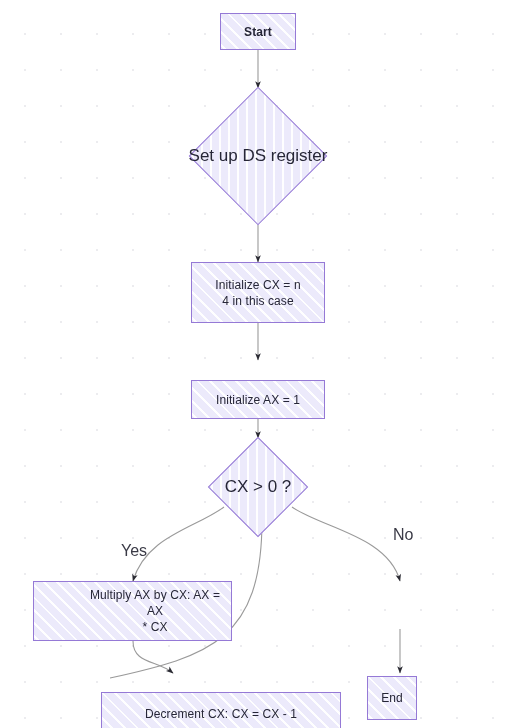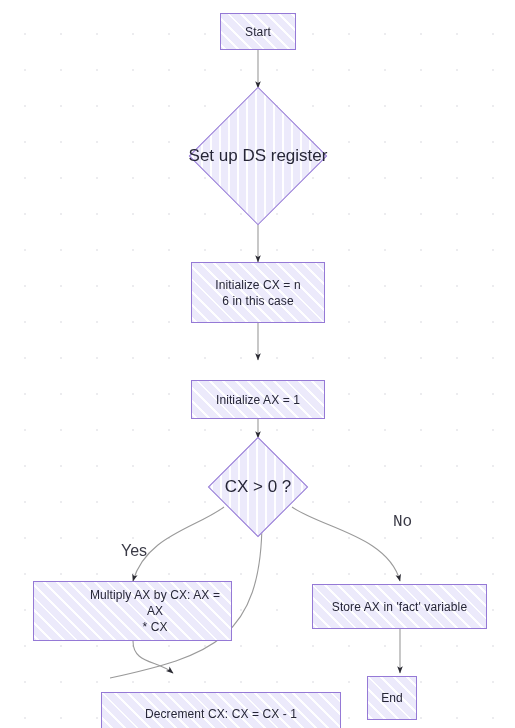--- a/index.html
+++ b/index.html
@@ -118,57 +118,54 @@
       <path d="M 258,323 L 258,360" marker-end="url(#arrow)"></path>
       <path d="M 258,399 L 258,438" marker-end="url(#arrow)"></path>
       <path d="M 224,507 C 196,528 146,536 133,581" marker-end="url(#arrow)"></path>
       <path d="M 292,507 C 322,528 388,536 400,581" marker-end="url(#arrow)"></path>
       <path d="M 133,641 C 133,664 157,660 173,673" marker-end="url(#arrow)"></path>
       <path d="M 110,678 C 210,656 262,640 262,520" marker-end="url(#arrow)"></path>
       <path d="M 400,629 L 400,673" marker-end="url(#arrow)"></path>
     </g>
   </svg>
 
-  <div class="node box" style="left:220px; top:13px; width:76px; height:37px;">
+  <div class="node box" style="left:220px; top:13px; width:76px; height:37px;font-weight:bold;">
     <span class="node-label">Start</span>
   </div>
 
   <div class="diamond-wrap" style="left:186px; top:88px; width:144px; height:136px;">
     <div class="diamond-shape" style="width:96px; height:96px;"></div>
     <span class="diamond-label">Set up DS register</span>
   </div>
 
   <div class="node box" style="left:191px; top:262px; width:134px; height:61px;">
     <span class="node-label">Initialize CX = n
-6 in this case</span>
+4 in this case</span>
   </div>
 
   <div class="node box" style="left:191px; top:380px; width:134px; height:39px;">
     <span class="node-label">Initialize AX = 1</span>
   </div>
 
   <div class="diamond-wrap" style="left:206px; top:438px; width:104px; height:98px;">
     <div class="diamond-shape" style="width:69px; height:69px;"></div>
     <span class="diamond-label">CX &gt; 0 ?</span>
   </div>
 
   <div class="node box" style="left:33px; top:581px; width:199px; height:60px;padding-left:45px;">
     <span class="node-label">Multiply AX by CX: AX = AX
 * CX</span>
   </div>
 
-  <div class="node box" style="left:312px; top:584px; width:175px; height:45px;">
-    <span class="node-label">Store AX in 'fact' variable</span>
-  </div>
 
   <div class="node box" style="left:101px; top:692px; width:240px; height:44px;">
     <span class="node-label">Decrement CX: CX = CX - 1</span>
   </div>
 
   <div class="node box" style="left:367px; top:676px; width:50px; height:44px;">
     <span class="node-label">End</span>
   </div>
 
   <span class="edge-label" style="left:121px; top:544px;">Yes</span>
 
-  <span class="edge-label" style="left:393px; top:516px;font-family:Liberation Mono, monospace;">No</span>
+  <span class="edge-label" style="left:393px; top:528px;">No</span>
 
 </div>
 
 </body></html>

